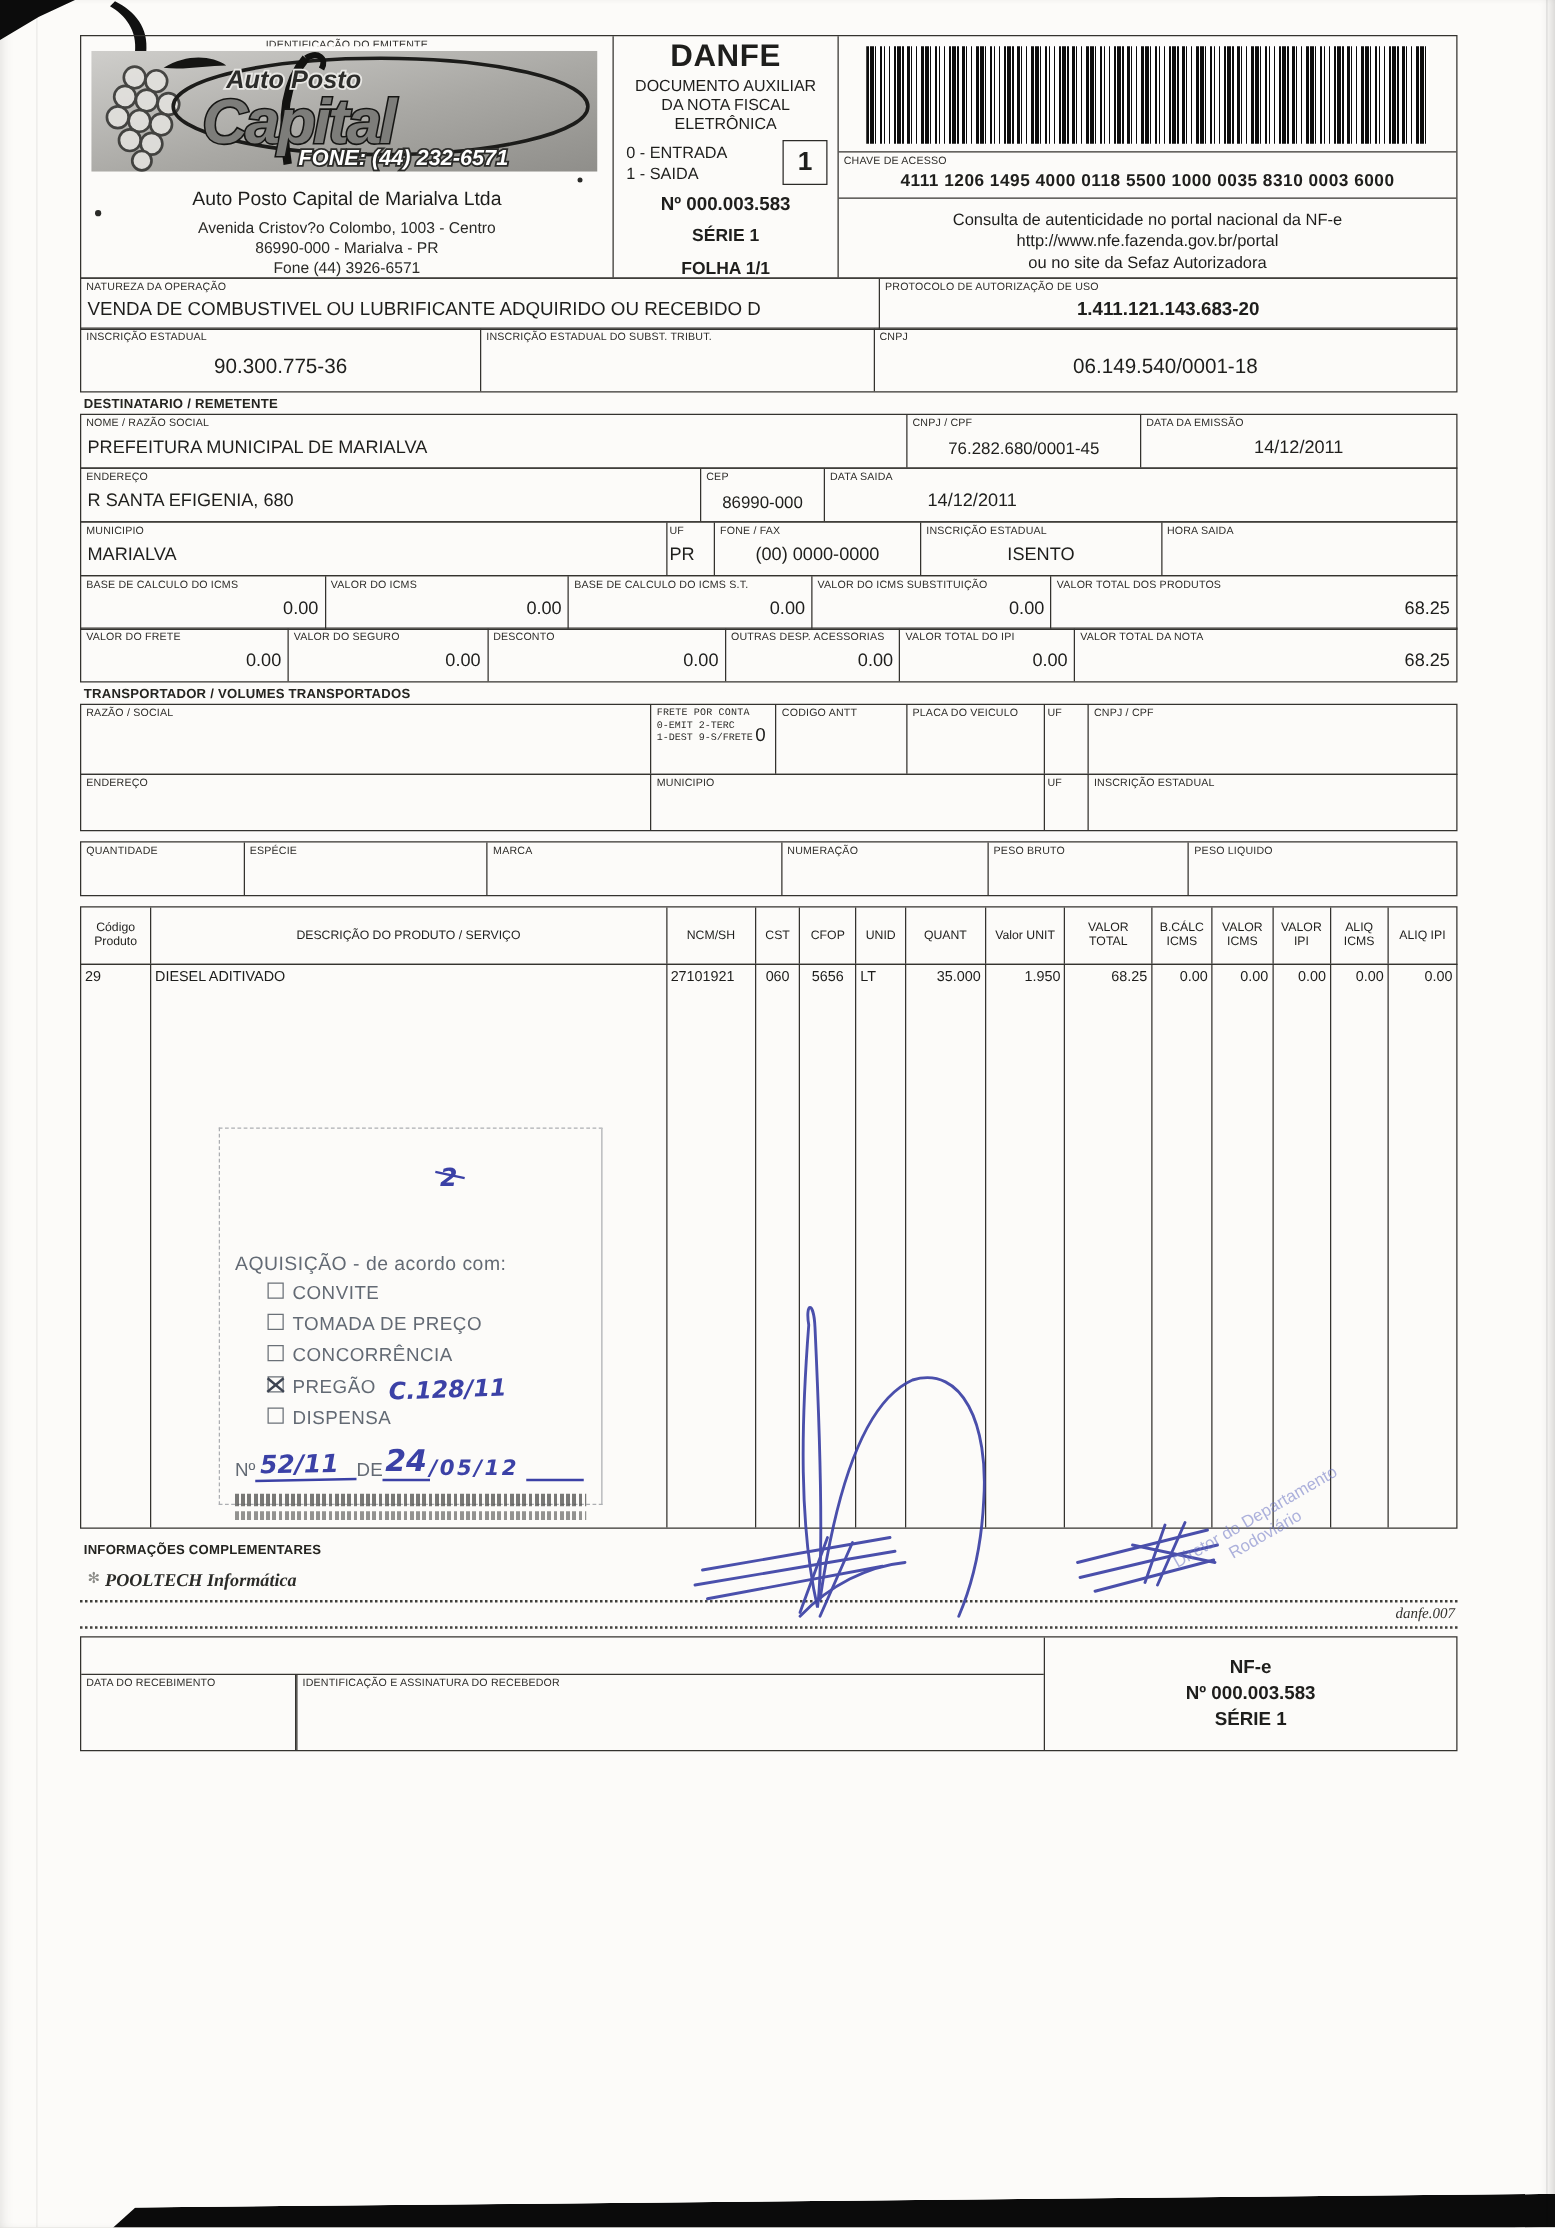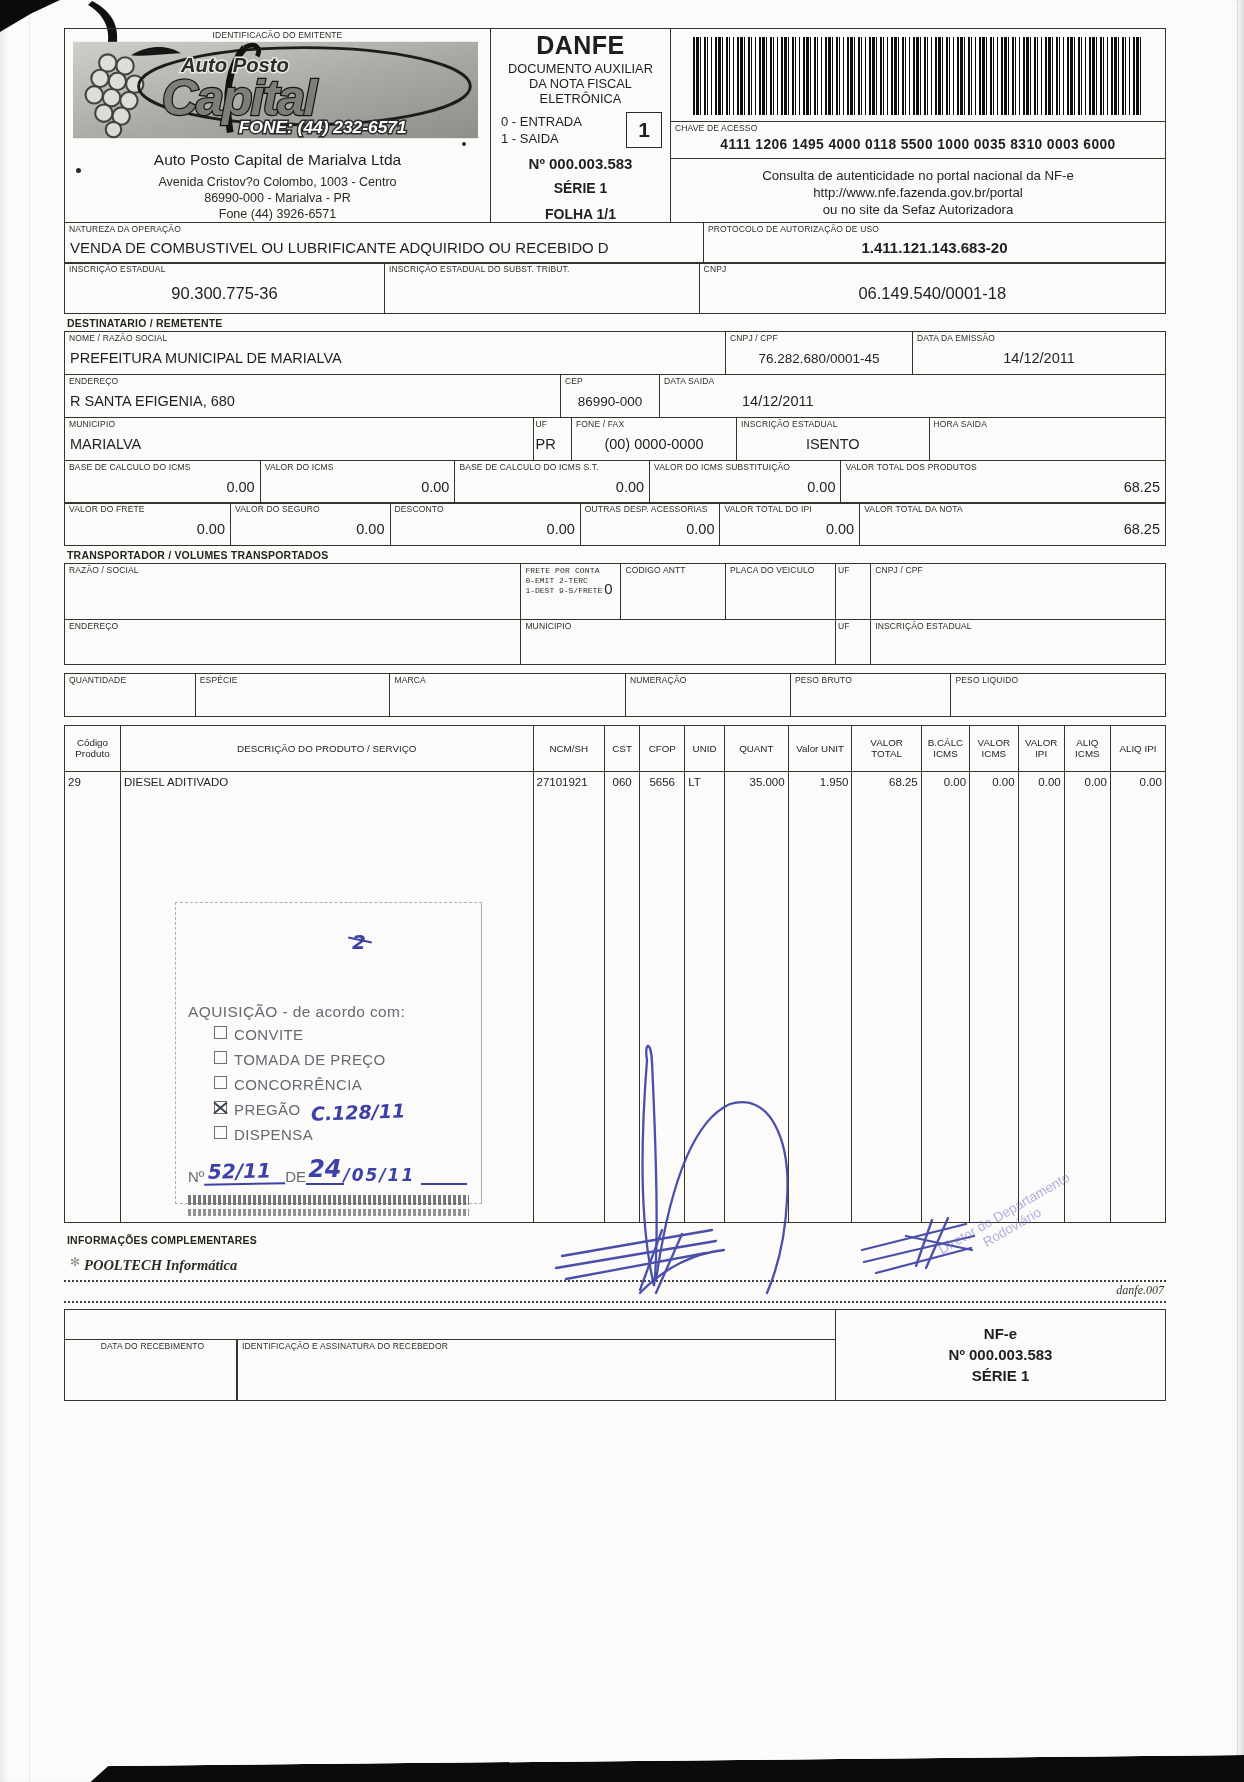--- a/index.html
+++ b/index.html
@@ -111,21 +111,21 @@
   .pool-line { display:flex; align-items:center; height:28px; margin-top:4px; }
   .pool-icon { color:#8a8a86; font-size:12px; margin:0 4px 8px 6px; }
   .pool-name { font-family:"Liberation Serif", serif; font-style:italic; font-weight:bold; font-size:14.5px; color:#2b2b28; }
   .dots { border-top:2px dotted #3f3e3a; height:0; }
   .ref-line { text-align:right; font-family:"Liberation Serif", serif; font-style:italic; font-size:12px; padding:1px 2px 3px; color:#33322e; }
 
   .receipt { display:flex; border:1.5px solid #34332f; height:92px; margin-top:6px; }
   .rc-left { flex:1; display:flex; flex-direction:column; }
   .rc-top { height:30px; border-bottom:1.2px solid #34332f; }
   .rc-bottom { flex:1; display:flex; }
-  .rc-data { width:172px; border-right:1.2px solid #34332f;align-items:center; }
+  .rc-data { width:172px; border-right:1.2px solid #34332f; }
   .rc-sign { flex:1; }
   .rc-nfe { width:330px; border-left:1.4px solid #34332f; display:flex; flex-direction:column;
             align-items:center; justify-content:center; font-weight:bold; font-size:15px; line-height:21px; }
 
   
   .corner-tl { position:absolute; top:0; left:0; width:60px; height:32px; background:#0c0c0c;
                clip-path:polygon(0 0,100% 0,52% 42%,0 100%); }
   .corner-hook { position:absolute; top:0; left:86px; }
   .bottom-bar { position:absolute; bottom:0; left:78px; right:-8px; height:27px; background:#0b0b0b;
                 transform:rotate(-.55deg); transform-origin:right bottom;
@@ -490,21 +490,21 @@
         </div>
         <div class="stamp-row">
           <span class="cb"></span>
           <span class="stamp-label">DISPENSA</span>
         </div>
         <div class="num-line">
           <span class="stamp-ink" style="font-size:15px">Nº</span>
           <span class="hand u num-val">52/11</span>
           <span class="stamp-ink" style="font-size:15px">DE</span>
           <span class="hand u date-day">24</span>
-          <span class="hand date-rest">/05/11</span>
+          <span class="hand date-rest">/05/12</span>
           <span class="tail-u"></span>
           <span class="hand crossed-two">2</span>
         </div>
         <div class="hatch"></div>
         <div class="hatch h2"></div>
       </div>
     </div>
 
     <svg class="sign-svg" viewBox="0 0 580 330">
       <g fill="none" stroke="#3b41a5" stroke-width="2.3" stroke-linecap="round" opacity=".92">

